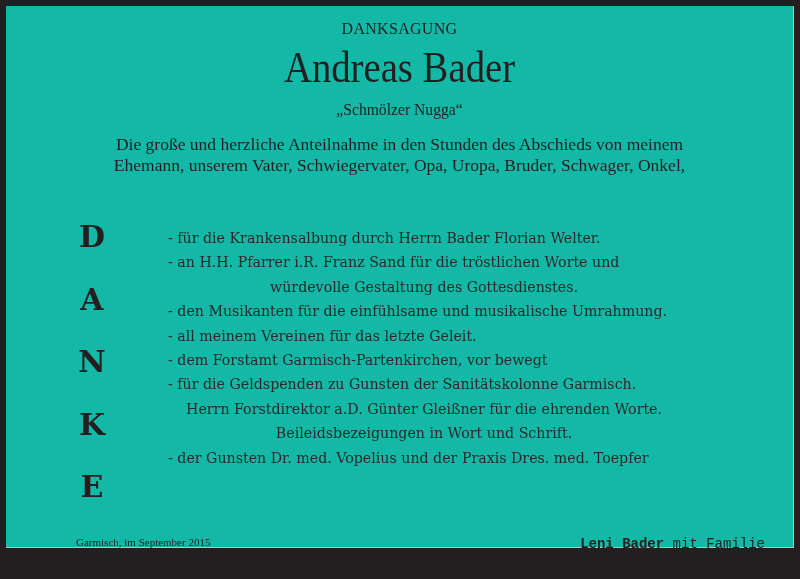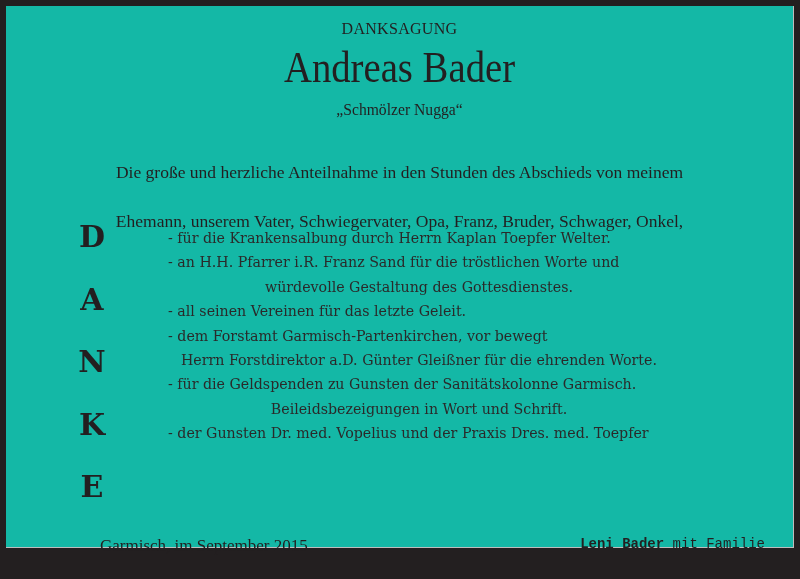--- a/index.html
+++ b/index.html
@@ -39,21 +39,21 @@
       font-family: "Liberation Serif", serif;
       font-size: 17px;
       transform: scaleX(0.92);
     }
     .intro {
       position: absolute; left: 60px; right: 60px; top: 128px;
       text-align: center;
       font-family: "Liberation Serif", serif;
       font-size: 17.5px; line-height: 20.5px;
     }
-    .intro div { white-space: nowrap; margin-top: 28px; }
+    .intro div { white-space: nowrap; }
     .danke {
       position: absolute; left: 66px; top: 214px;
       width: 40px;
     }
     .danke-letter {
       position: absolute; left: 0; width: 40px;
       text-align: center;
       font-family: "DejaVu Serif", serif;
       font-weight: bold;
       font-size: 30px; line-height: 34px;
@@ -62,58 +62,58 @@
       position: absolute; left: 162px; top: 220px;
       font-family: "DejaVu Serif", serif;
       font-size: 14.2px; line-height: 24.4px;
       color: #2a2a2a;
     }
     .thanks-line { white-space: nowrap; }
     .thanks-line.cont { padding-left: 13px; text-align: center; }
     .footer-place {
       position: absolute; left: 70px; top: 530px;
       font-family: "Liberation Serif", serif;
-      font-size: 17px;
-      margin-left: 24px;
+      font-size: 11px;
     }
     .footer-sign {
       position: absolute; right: 28px; top: 530px;
       font-family: Liberation Mono, monospace;
       font-size: 14px;
     }
     .footer-sign .bold { font-weight: bold; }
   </style>
 </head>
 <body>
 
 <div class="page">
   <div class="header-label">DANKSAGUNG</div>
   <div class="deceased-name">Andreas Bader</div>
   <div class="nickname">„Schmölzer Nugga“</div>
 
   <div class="intro">
     <div>Die große und herzliche Anteilnahme in den Stunden des Abschieds von meinem</div>
-    <div>Ehemann, unserem Vater, Schwiegervater, Opa, Franz, Bruder, Schwager, Onkel,</div>
+    <div>Ehemann, unserem Vater, Schwiegervater, Opa, Uropa, Bruder, Schwager, Onkel,</div>
   </div>
 
   <div class="danke">
     <div class="danke-letter" style="top:0px">D</div>
     <div class="danke-letter" style="top:63px">A</div>
     <div class="danke-letter" style="top:125px">N</div>
     <div class="danke-letter" style="top:188px">K</div>
     <div class="danke-letter" style="top:250px">E</div>
   </div>
 
   <div class="thanks-list">
-    <div class="thanks-line">- für die Krankensalbung durch Herrn Kaplan Toepfer Welter.</div>
+    <div class="thanks-line">- für die Krankensalbung durch Herrn Bader Florian Welter.</div>
     <div class="thanks-line">- an H.H. Pfarrer i.R. Franz Sand für die tröstlichen Worte und</div>
     <div class="thanks-line cont">würdevolle Gestaltung des Gottesdienstes.</div>
-    <div class="thanks-line">- all seinen Vereinen für das letzte Geleit.</div>
+    <div class="thanks-line">- den Musikanten für die einfühlsame und musikalische Umrahmung.</div>
+    <div class="thanks-line">- all meinem Vereinen für das letzte Geleit.</div>
     <div class="thanks-line">- dem Forstamt Garmisch-Partenkirchen, vor bewegt</div>
+    <div class="thanks-line">- für die Geldspenden zu Gunsten der Sanitätskolonne Garmisch.</div>
     <div class="thanks-line cont">Herrn Forstdirektor a.D. Günter Gleißner für die ehrenden Worte.</div>
-    <div class="thanks-line">- für die Geldspenden zu Gunsten der Sanitätskolonne Garmisch.</div>
     <div class="thanks-line cont">Beileidsbezeigungen in Wort und Schrift.</div>
     <div class="thanks-line">- der Gunsten Dr. med. Vopelius und der Praxis Dres. med. Toepfer</div>
   </div>
 
   <div class="footer-place">Garmisch, im September 2015</div>
   <div class="footer-sign"><span class="bold">Leni Bader</span><span> mit Familie</span></div>
 </div>
 
 </body></html>

